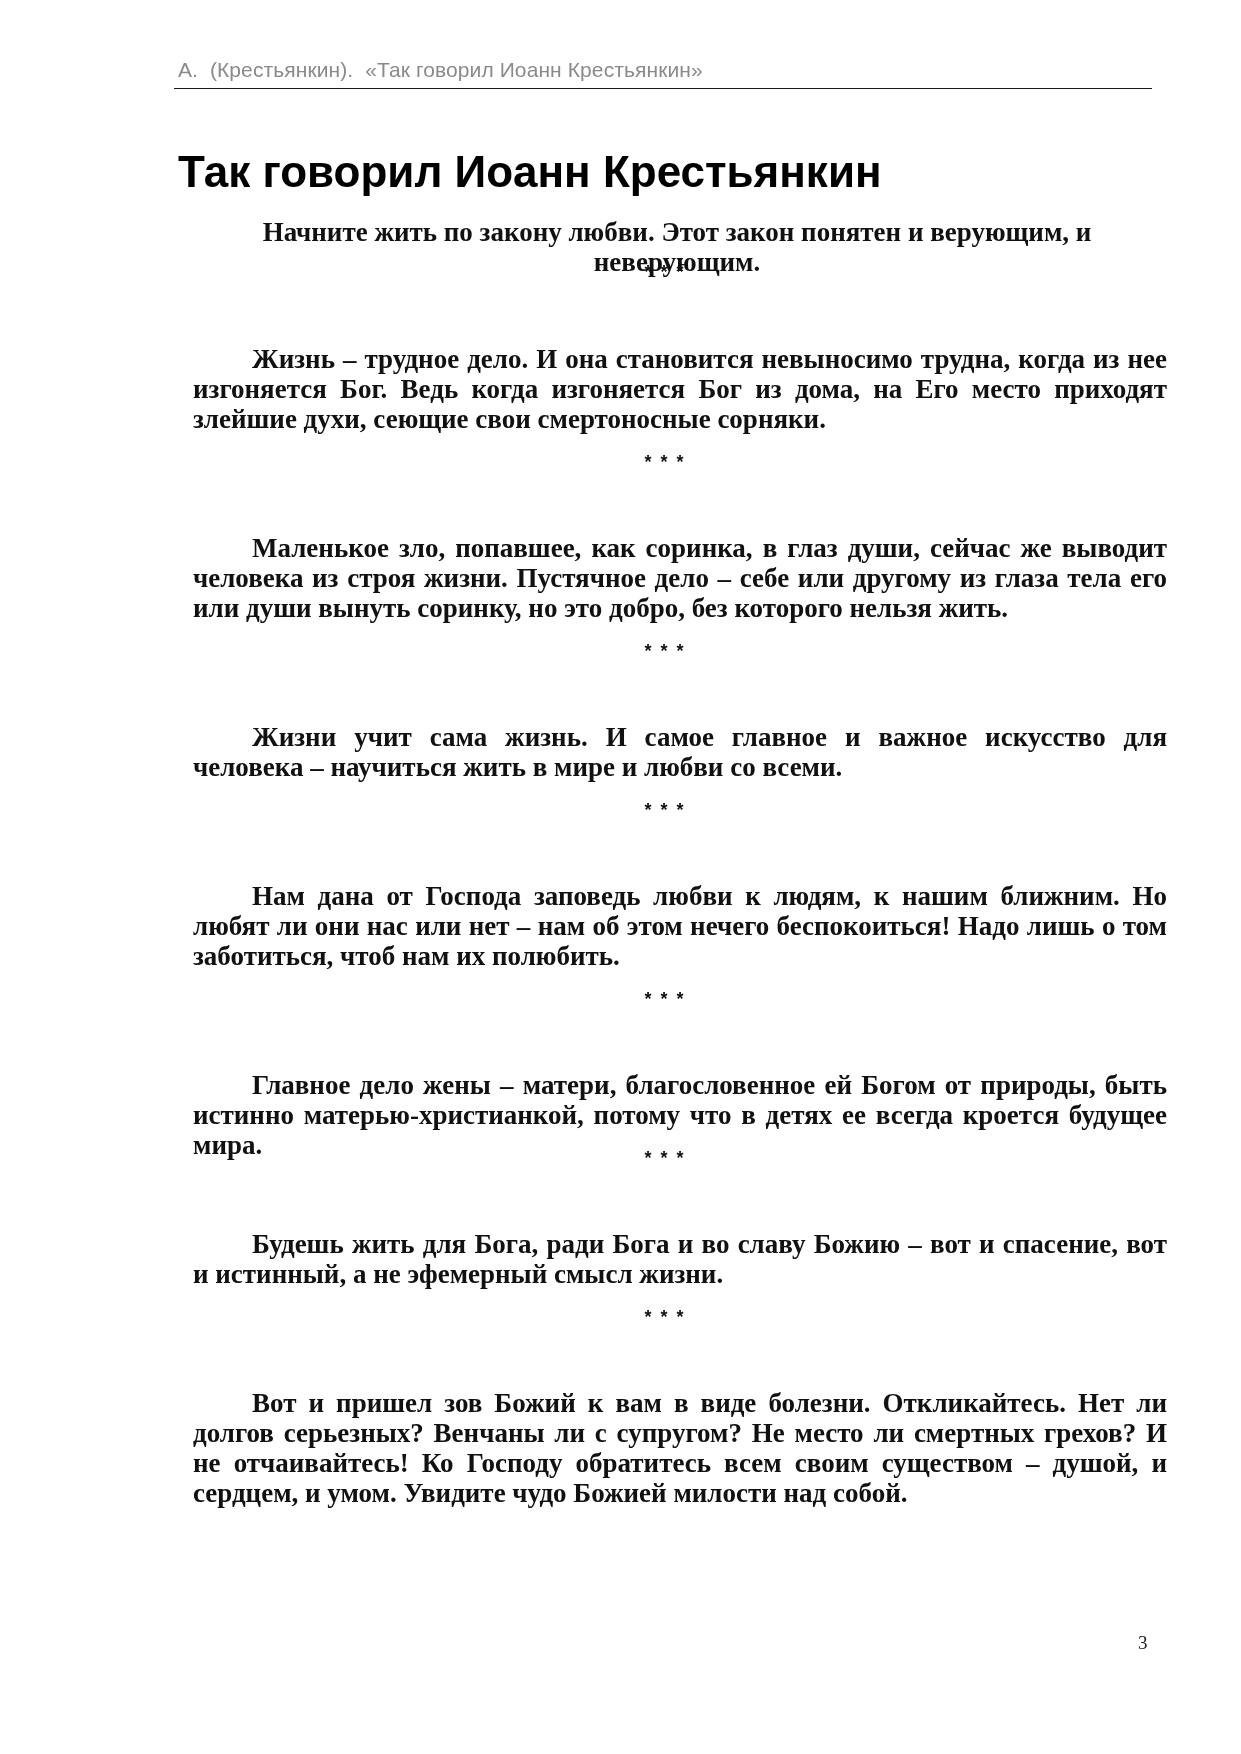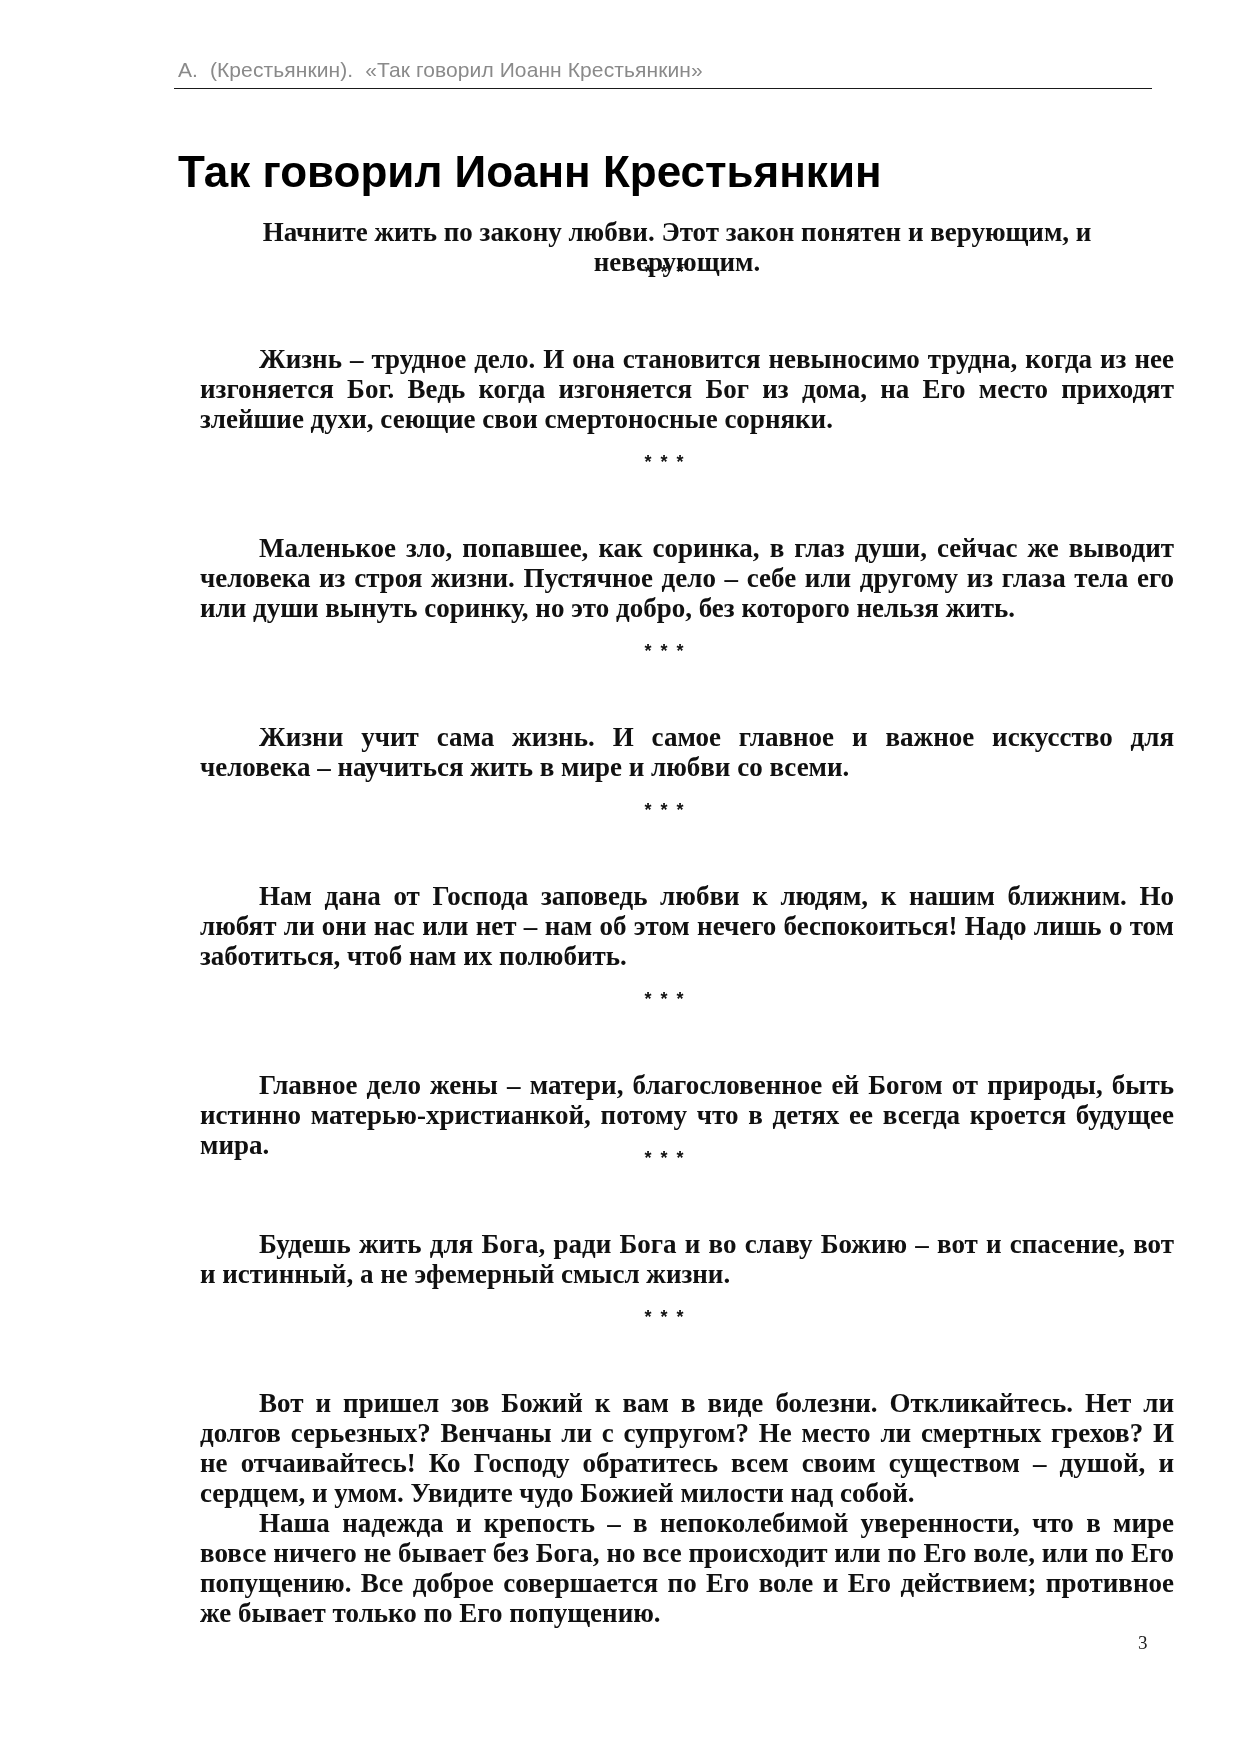--- a/index.html
+++ b/index.html
@@ -13,21 +13,21 @@
   .rule { position: absolute; left: -4px; top: 88px; width: 978px; height: 0; border-top: 1.6px solid #1a1a1a; }
   .title {
     position: absolute; left: 0; top: 146px; width: 974px; text-align: left;
     font-family: "Liberation Sans", sans-serif; font-weight: bold; font-size: 44px; color: #000;
     margin: 0; line-height: 52px;
   }
   .body-text {
     font-family: "Liberation Serif", serif; font-size: 27px; line-height: 30px; color: #111;
     text-align: justify; margin: 12px; font-weight: bold;
   }
-  .para { position: absolute; left: 10px; width: 974px; }
+  .para { position: absolute; left: 3px; width: 974px; }
   .para p { margin: 0; text-indent: 59px; }
   .epigraph { position: absolute; left: 0; width: 974px; top: 205px; text-align: center; }
   .stars {
     position: absolute; left: 0; width: 974px; text-align: center;
     font-family: "Liberation Sans", sans-serif; font-weight: bold; font-size: 18px; color: #111;
     letter-spacing: 2px;
   }
   .page-num {
     position: absolute; left: 1138px; top: 1632px;
     font-family: "Liberation Serif", serif; font-size: 19px; color: #222;
@@ -77,17 +77,16 @@
   <div class="stars" style="top:1148px;">* * *</div>
 
   <div class="para body-text" style="top:1217px;">
     <p>Будешь жить для Бога, ради Бога и во славу Божию – вот и спасение, вот и истинный, а не эфемерный смысл жизни.</p>
   </div>
 
   <div class="stars" style="top:1307px;">* * *</div>
 
   <div class="para body-text" style="top:1376px;">
     <p>Вот и пришел зов Божий к вам в виде болезни. Откликайтесь. Нет ли долгов серьезных? Венчаны ли с супругом? Не место ли смертных грехов? И не отчаивайтесь! Ко Господу обратитесь всем своим существом – душой, и сердцем, и умом. Увидите чудо Божией милости над собой.</p>
-    <p>Наша надежда и крепость – в непоколебимой уверенности, что в мире вовсе ничего не бывает без Бога, но все происходит или по Его воле, или по Его попущению. Все доброе совершается по Его воле и Его действием; противное же бывает только по Его попущению.</p>
   </div>
 </div>
 
 <div class="page-num">3</div>
 
 </body></html>

